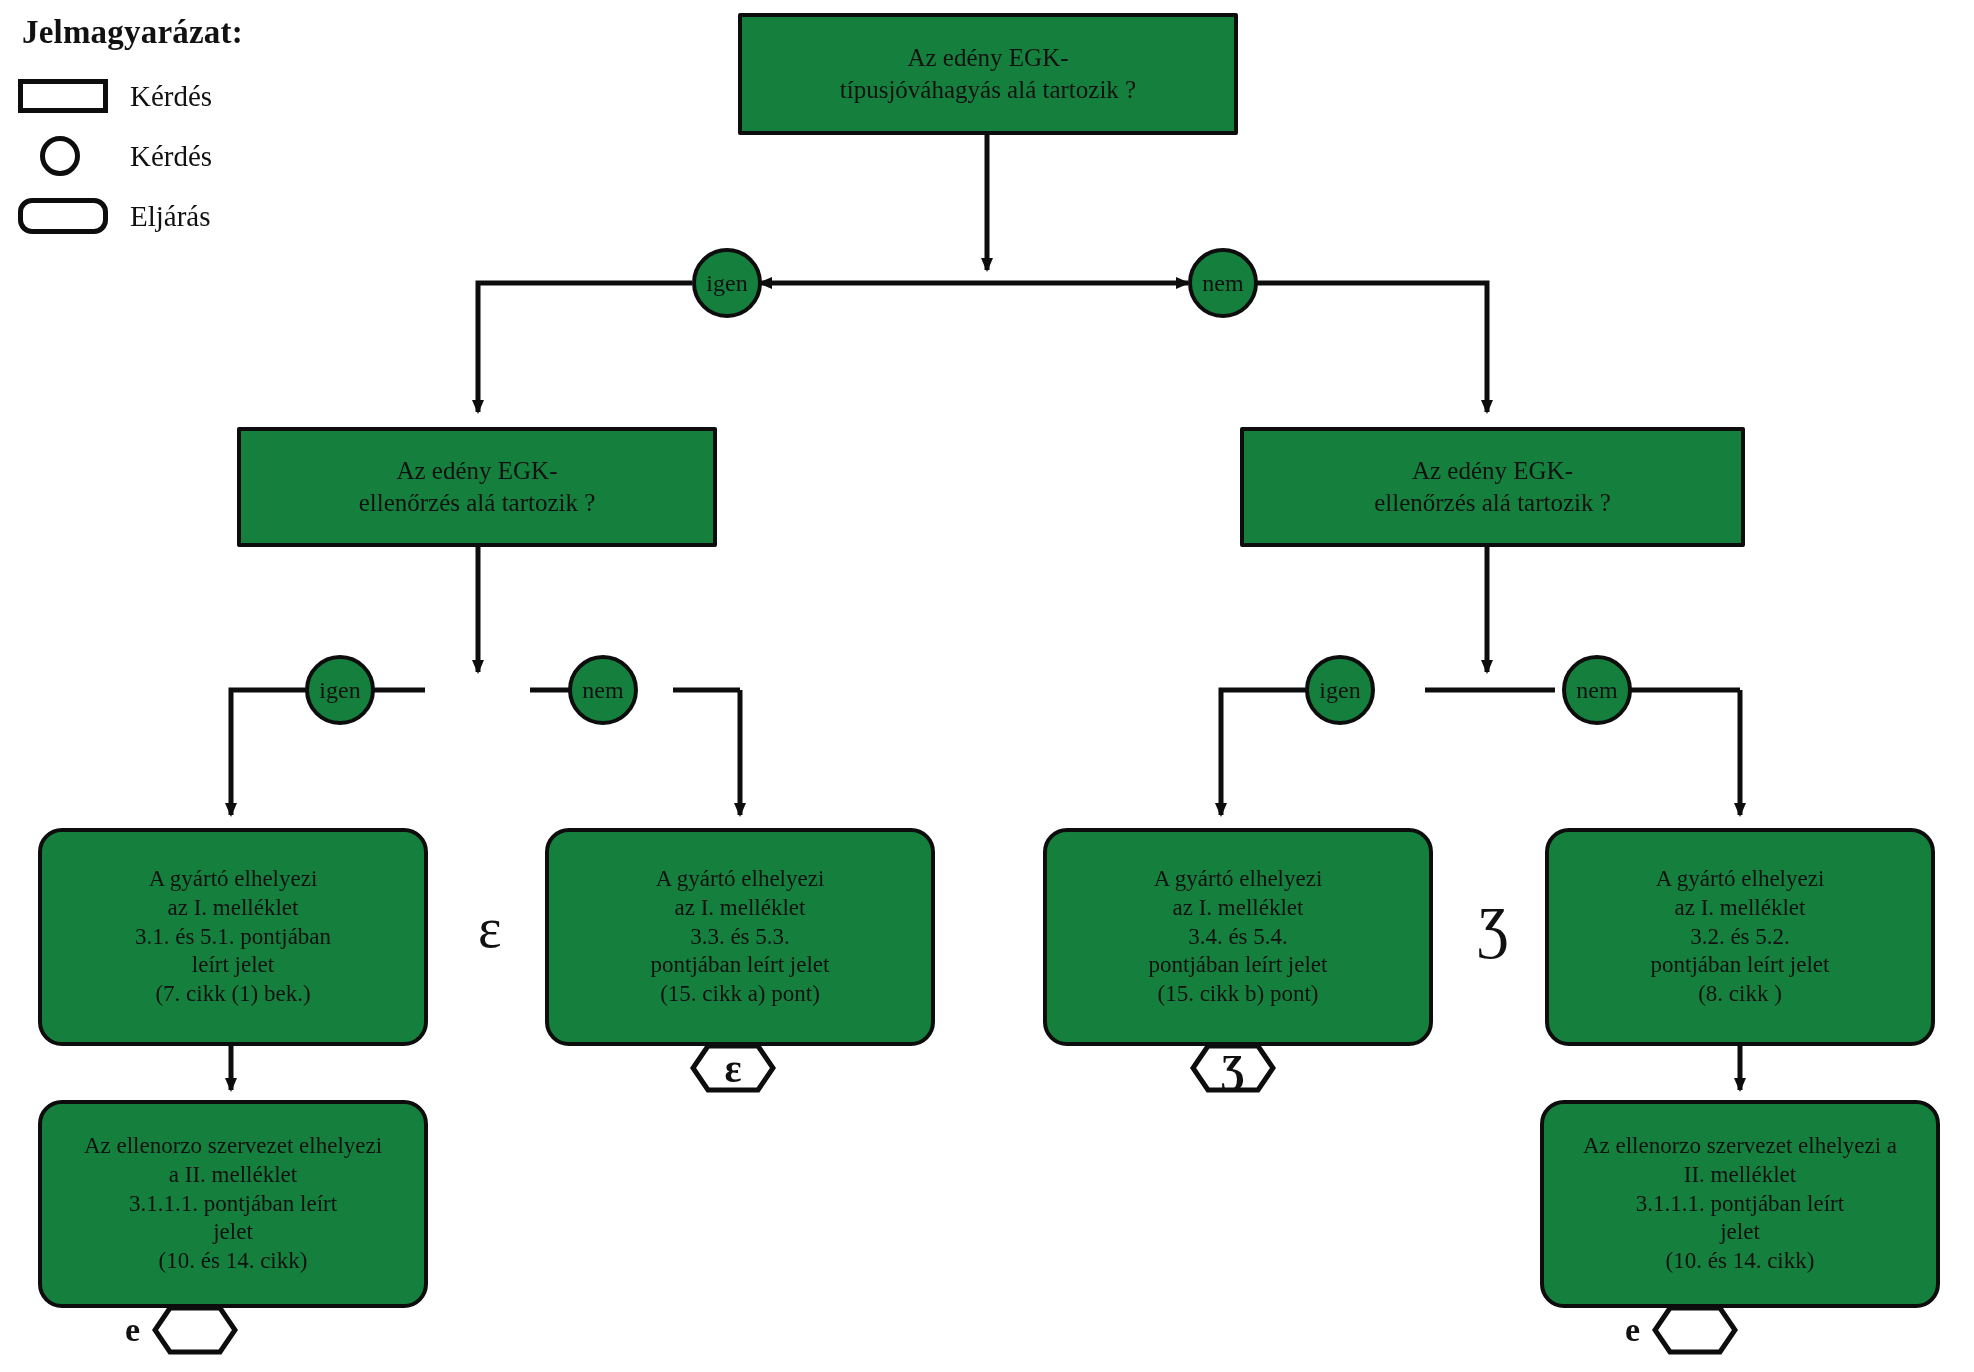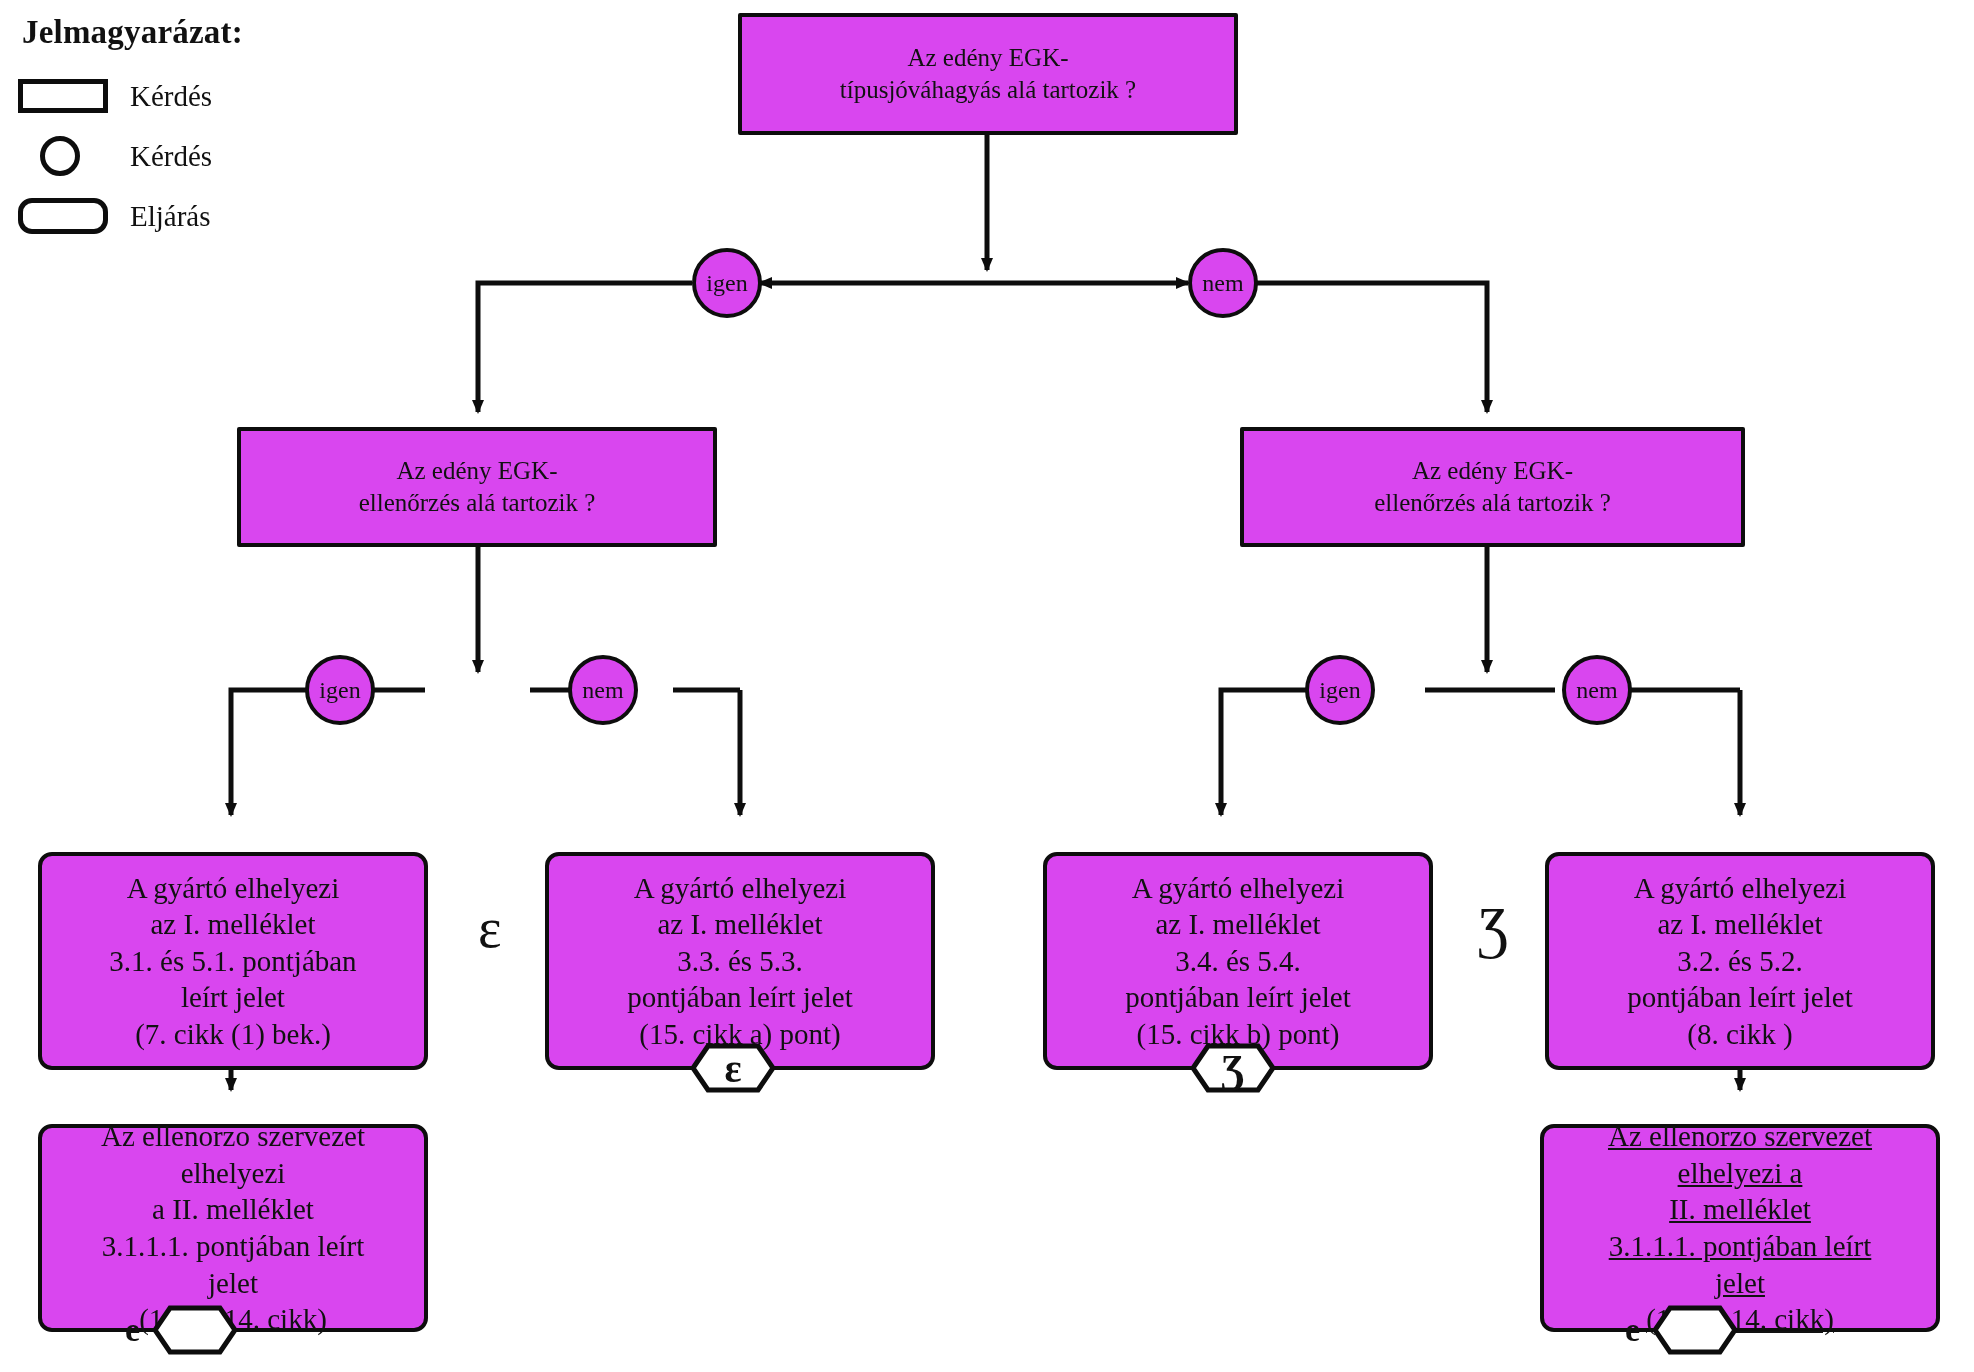--- a/index.html
+++ b/index.html
@@ -23,44 +23,43 @@
     height:1372px;
     pointer-events:none;
   }
   .node{
     position:absolute;
     box-sizing:border-box;
     display:flex;
     align-items:center;
     justify-content:center;
     text-align:center;
-    background:#d946ef;
+    background:#15803d;
     z-index:3;
   }
   
   .q-box{
     border:4px solid #0d0d0d;
     border-radius:2px;
     font-size:25px;
     line-height:1.30;
   }
   
   .ans-circle{
     border:4px solid #0d0d0d;
     border-radius:50%;
     font-size:24px;
     line-height:1;
   }
   
   .proc-box{
     border:4px solid #0d0d0d;
-    border-radius:14px;
-    font-size:29px;
+    border-radius:24px;
+    font-size:23px;
     line-height:1.26;
-    margin-top:24px;
   }
   .node .txt{ padding:0 10px; display:block; white-space:pre-line; }
 
   
   #legend{
     position:absolute;
     left:18px; top:14px;
     z-index:5;
   }
   #legend .legend-title{
@@ -290,21 +289,21 @@
   </div>
 
   <div class="node proc-box" style="left:38px; top:1100px; width:390px; height:208px;">
     <span class="txt">Az ellenorzo szervezet elhelyezi
 a II. melléklet
 3.1.1.1. pontjában leírt
 jelet
 (10. és 14. cikk)</span>
   </div>
 
-  <div class="node proc-box" style="left:1540px; top:1100px; width:400px; height:208px;text-decoration:underline;">
+  <div class="node proc-box" style="left:1540px; top:1100px; width:400px; height:208px;">
     <span class="txt">Az ellenorzo szervezet elhelyezi a
 II. melléklet
 3.1.1.1. pontjában leírt
 jelet
 (10. és 14. cikk)</span>
   </div>
 
   <div class="brace-mark" style="left:478px; top:900px;">ε</div>
 
   <div class="brace-mark" style="left:1478px; top:900px;">Ʒ</div>

